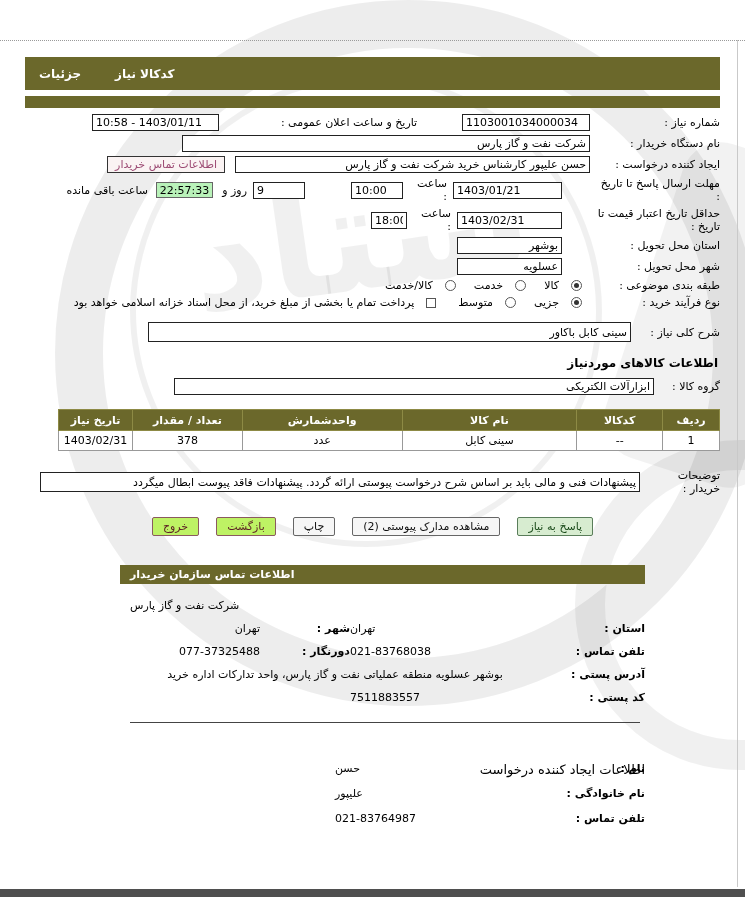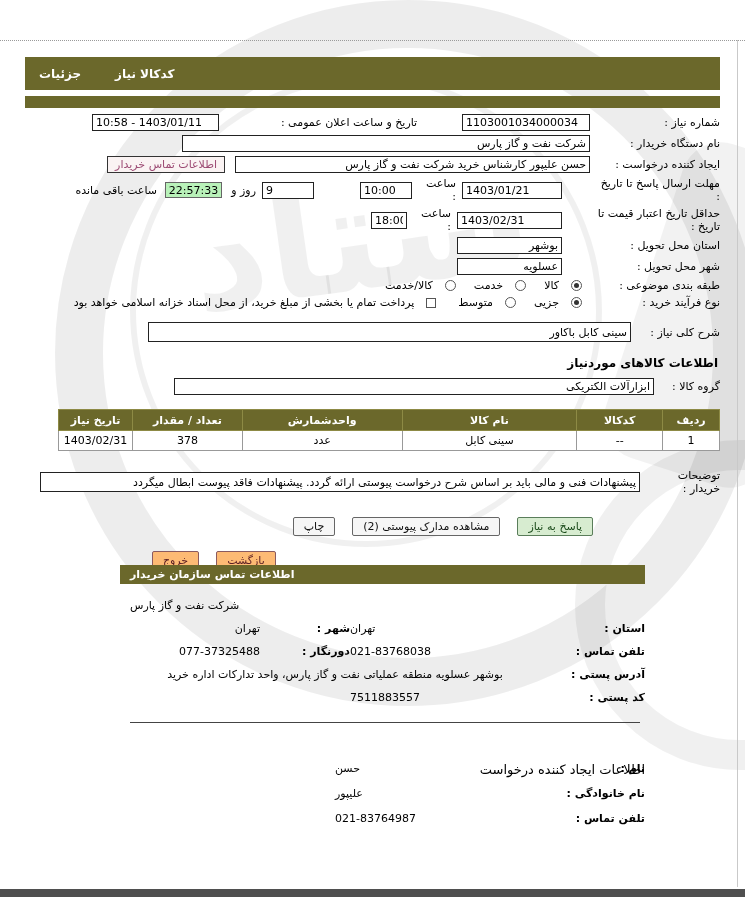--- a/index.html
+++ b/index.html
@@ -54,21 +54,21 @@
   
   .goods-table{border-collapse:collapse;width:662px;margin-top:14px;border:1px solid #555;}
   .goods-table th{background:#6b682b;color:#fff;font-weight:bold;font-size:11px;height:20px;
                   border:1px solid #8d8a45;padding:0 2px;}
   .goods-table td{background:#fff;font-size:11px;height:19px;text-align:center;
                   border:1px solid #999;padding:0 2px;}
   
   .btnrow{display:flex;direction:ltr;justify-content:center;gap:17px;margin-top:22px;}
   .btn{font-family:"DejaVu Sans",sans-serif;font-size:11px;height:19px;padding:1px 10px;
        border:1px solid #666;background:#f6f6f6;border-radius:2px;cursor:pointer;color:#111;}
-  .btn.pink{background:#fdba74;border-color:#8a5a5f;color:#5c1f24;margin-top:34px;}
+  .btn.pink{background:#bef264;border-color:#8a5a5f;color:#5c1f24;}
   .btn.green{background:#d7ecd0;border-color:#5a7d5a;color:#1d4d1d;}
   
   .contact-bar{position:absolute;top:565px;left:120px;width:525px;height:19px;background:#6b682b;
                color:#fff;font-weight:bold;font-size:11px;line-height:19px;text-align:left;
                padding:0 10px;box-sizing:border-box;z-index:1;}
   .contact-grid{position:absolute;top:599px;right:100px;width:515px;display:grid;
                 grid-template-columns:105px 190px 90px 130px;row-gap:10px;direction:rtl;
                 font-size:11px;z-index:1;align-items:center;}
   .cg-label{font-weight:bold;text-align:right;}
   .cg-val{text-align:left;}
@@ -121,21 +121,21 @@
     </div>
 
     <div class="frow">
       <span class="lbl w130">ایجاد کننده درخواست :</span>
       <input class="inp" style="width: 355px;" value="حسن علیپور کارشناس خرید شرکت نفت و گاز پارس">
       <span class="contact-link" style="margin-right:10px">اطلاعات تماس خریدار</span>
     </div>
 
     <div class="frow">
       <span class="lbl w130">مهلت ارسال پاسخ تا تاریخ :</span>
-      <input class="inp num" style="width: 100px; margin-right: 28px;" value="1403/01/21">
+      <input class="inp num" style="width: 109px; margin-right: 28px;" value="1403/01/21">
       <span class="lbl" style="width:40px;margin-right:6px">ساعت :</span>
       <input class="inp num" style="width: 52px; margin-right: 4px;" value="10:00">
       <input class="inp num" style="width: 52px; margin-right: 46px;" value="9">
       <span class="lbl" style="width:34px;margin-right:6px">روز و</span>
       <span class="time-box" style="">22:57:33</span>
       <span class="lbl" style="margin-right:8px">ساعت باقی مانده</span>
     </div>
 
     <div class="frow">
       <span class="lbl w130">حداقل تاریخ اعتبار قیمت تا تاریخ :</span>

